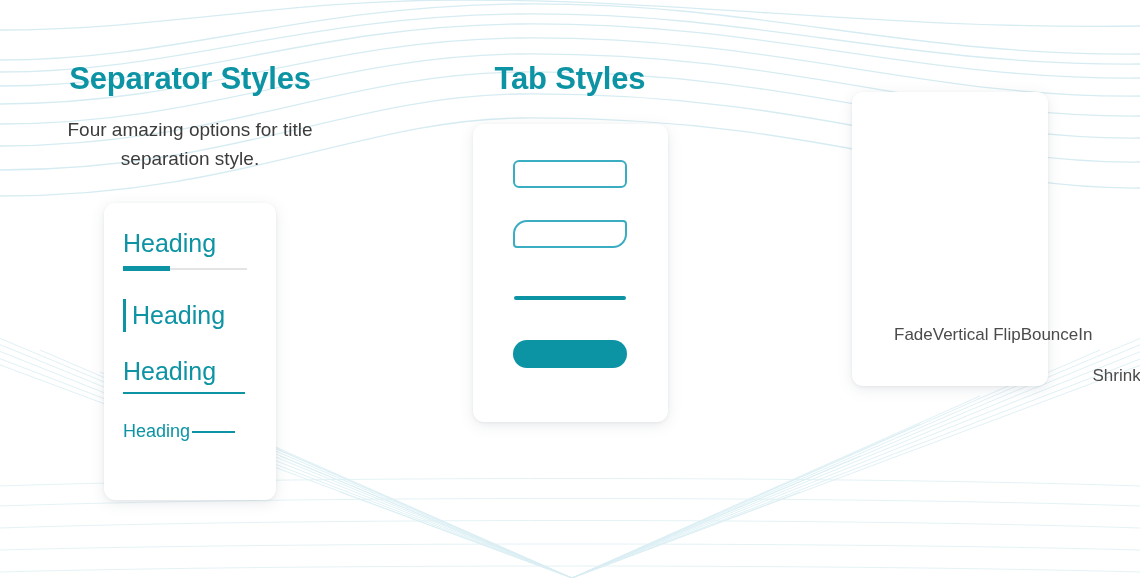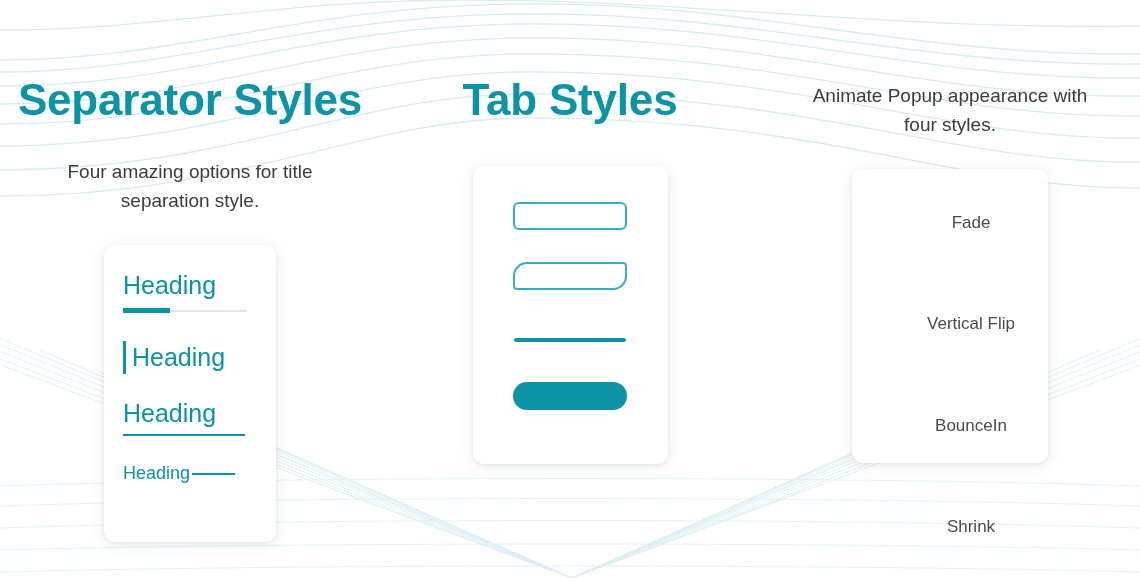--- a/index.html
+++ b/index.html
@@ -35,26 +35,26 @@
   }
 
   .column {
     flex: 1 1 0;
     display: flex;
     flex-direction: column;
     align-items: center;
   }
 
   .col-title {
-    font-size: 44px;
+    font-size: 31px;
     font-weight: bold;
     color: #0c93a4;
     letter-spacing: -0.2px;
     line-height: 1.1;
-    margin: 14px;
+    margin: 0;
     text-align: center;
     white-space: nowrap;
   }
 
   .col-desc {
     margin: 20px 0 0 0;
     font-size: 19px;
     line-height: 1.5;
     color: #3c3c3c;
     text-align: center;
@@ -190,23 +190,22 @@
   }
 
   
   .card-popups {
     width: 196px;
     height: 294px;
     margin-top: 30px;
     padding: 44px 0 0 42px;
     box-sizing: border-box;
     display: flex;
-    flex-direction: column;
-    align-items: center;
-    gap: 40px;
+    flex-direction: row;
+    align-items: flex-end;
   }
   .popup-item {
     font-size: 17px;
     color: #4b4b4b;
     line-height: 1.2;
     margin-bottom: 41px;
     white-space: nowrap;
   }
   .popup-item:last-child { margin-bottom: 0; }
 </style>
@@ -297,21 +296,20 @@
 
     <div class="card card-tabs">
       <div class="tab-shape tab-rect"></div>
       <div class="tab-shape tab-leaf"></div>
       <div class="tab-shape tab-line"></div>
       <div class="tab-shape tab-pill"></div>
     </div>
   </div>
 
   <div class="column">
-    <p class="col-desc">Animate Popup appearance with four styles.</p>
 
     <div class="card card-popups">
       <div class="popup-item">Fade</div>
       <div class="popup-item">Vertical Flip</div>
       <div class="popup-item">BounceIn</div>
       <div class="popup-item">Shrink</div>
     </div>
   </div>
 
 </div>

